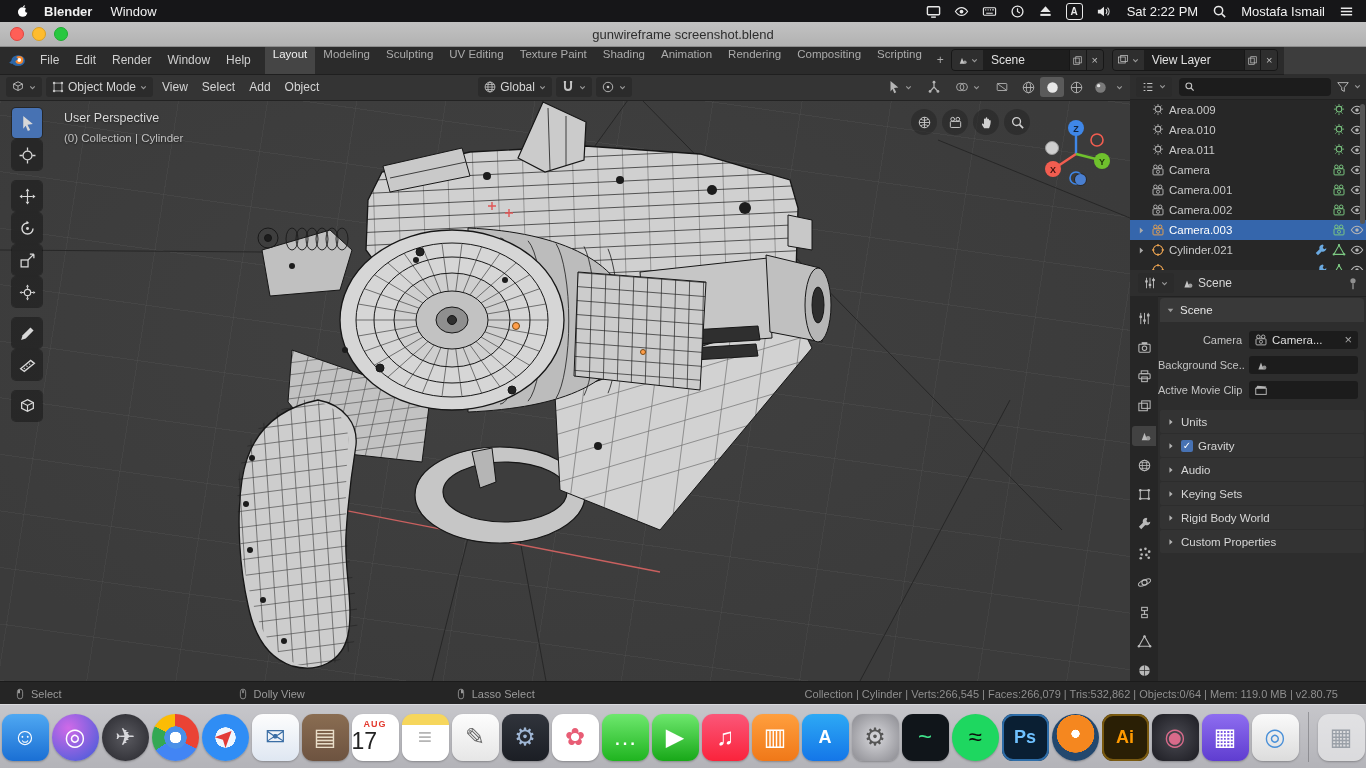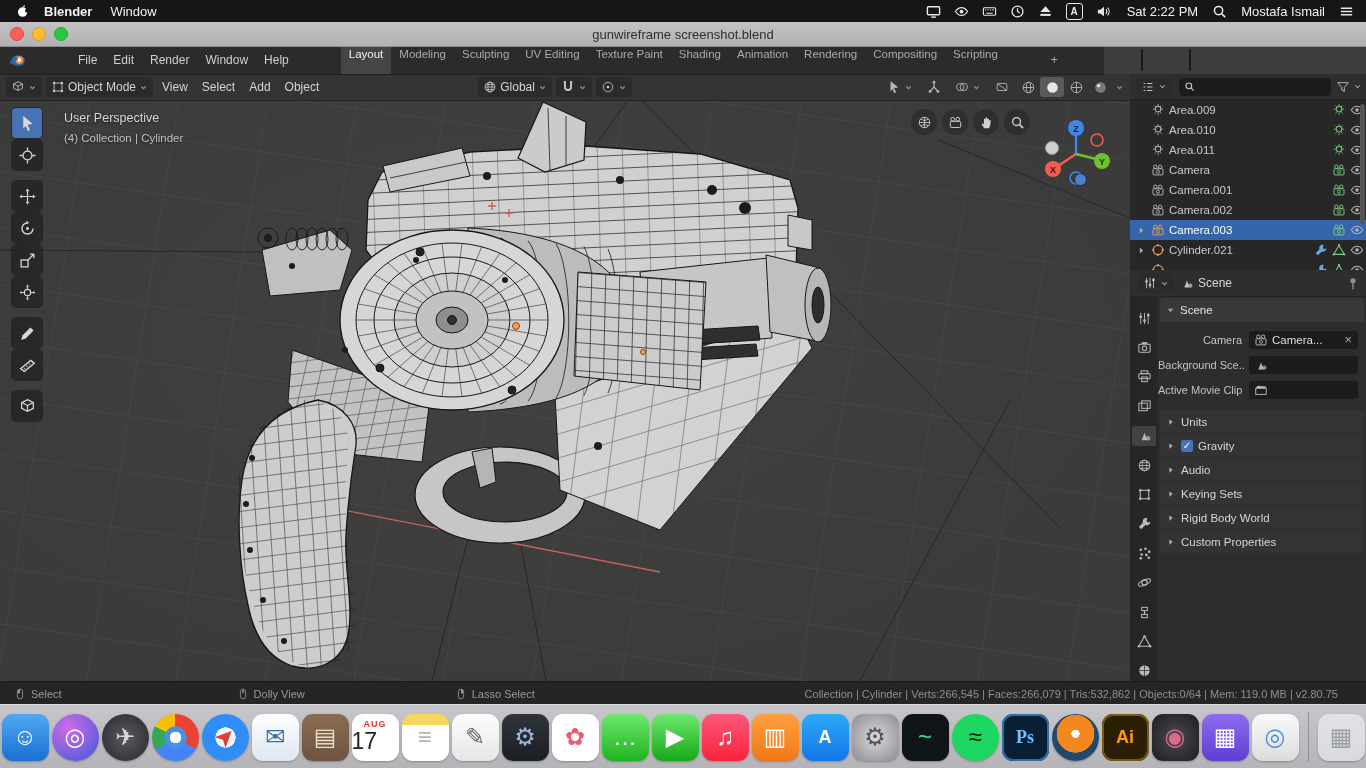--- a/index.html
+++ b/index.html
@@ -26,22 +26,22 @@
   .titlebar{position:absolute;top:22px;left:0;width:1366px;height:24px;
     background:linear-gradient(#c2c2c2,#b2b2b2);border-bottom:1px solid #8d8d8d;z-index:39;
     display:flex;align-items:center;justify-content:center;font-size:13px;color:#2e2e2e;}
   .tl{position:absolute;left:0;top:0;height:100%;display:flex;align-items:center;gap:8px;padding-left:10px;}
   .light{width:12px;height:12px;border-radius:50%;}
   .light.red{background:#ff5f57;border:1px solid #e0443e;}
   .light.yellow{background:#febc2e;border:1px solid #d89e24;}
   .light.green{background:#28c840;border:1px solid #1eae31;}
 
   
-  .topbar{position:absolute;top:46px;left:0;width:1104px;height:28px;background:#2b2b2b;
-    border-bottom:1px solid #1f1f1f;display:flex;align-items:center;font-size:12px;color:#cfcfcf;z-index:38;gap:38px;}
+  .topbar{position:absolute;top:46px;left:0;width:1284px;height:28px;background:#2b2b2b;
+    border-bottom:1px solid #1f1f1f;display:flex;align-items:center;font-size:12px;color:#cfcfcf;z-index:38;}
   .b-logo{width:18px;height:18px;margin:0 6px 0 8px;}
   .tb-menu{padding:0 8px;line-height:28px;}
   .ws-wrap{display:flex;align-items:flex-end;height:28px;margin-left:6px;}
   .ws-tab{padding:5px 8px 14px;font-size:11.5px;color:#ababab;border-radius:5px 5px 0 0;white-space:nowrap;}
   .ws-tab.active{background:#454545;color:#efefef;}
   .ws-add{padding:4px 7px;color:#ababab;}
   .tb-spacer{flex:1;}
   .sel-group{display:flex;align-items:center;height:20px;background:#1e1e1e;border-radius:4px;
     margin-right:8px;overflow:hidden;border:1px solid #171717;}
   .sel-btn{display:flex;align-items:center;gap:2px;background:#2e2e2e;height:100%;padding:0 4px;}
@@ -773,21 +773,21 @@
         <circle cx="643" cy="252" r="2.5" fill="#ff9e4a" stroke="#7a4a14"></circle>
         <g stroke="#e05656" stroke-width="1.4">
           <path d="M488 106h8M492 102v8"></path>
             <path d="M505 113h8M509 109v8"></path>
         </g>
       </g>
     </svg>
 
     <div class="vp-text">
       <div>User Perspective</div>
-      <div class="l2">(4) Collection | Cylinder</div>
+      <div class="l2">(0) Collection | Cylinder</div>
     </div>
 
     <div class="vp-tools" id="vp-tools">
         <div class="tool-btn active">
           <span class="icn">
             <svg viewBox="0 0 16 16" aria-hidden="true">
               <path d="M4 1l9 7.5-5 .7L10.5 14l-2.2 1-2-4.8L4 13z" fill="currentColor"></path>
             </svg>
           </span>
         </div>
@@ -1507,21 +1507,21 @@
       <div class="dock-icon" style="background: radial-gradient(rgb(216, 216, 220), rgb(138, 138, 144));">
         <span class="dock-glyph" style="color: rgb(85, 85, 85);">⚙</span>
       </div>
       <div class="dock-icon" style="background: rgb(16, 21, 26);">
         <span class="dock-glyph" style="color: rgb(63, 224, 138);">~</span>
       </div>
       <div class="dock-icon round" style="background: rgb(30, 215, 96);">
         <span class="dock-glyph" style="color: rgb(12, 12, 12);">≈</span>
       </div>
       <div class="dock-icon" style="background: rgb(10, 31, 51); box-shadow: rgb(46, 109, 168) 0px 0px 0px 2px inset;">
-        <span class="dock-badge" style="color: rgb(111, 193, 255); font-family: Liberation Serif, serif;">Ps</span>
+        <span class="dock-badge" style="color: rgb(111, 193, 255);">Ps</span>
       </div>
       <div class="dock-icon round" style="background: radial-gradient(circle at 50% 42%, rgb(255, 255, 255) 0px, rgb(255, 255, 255) 11%, rgb(245, 135, 31) 12%, rgb(245, 135, 31) 52%, rgb(35, 72, 110) 53%);"></div>
       <div class="dock-icon" style="background: rgb(42, 31, 5); box-shadow: rgb(122, 90, 16) 0px 0px 0px 2px inset;">
         <span class="dock-badge" style="color: rgb(255, 154, 0);">Ai</span>
       </div>
       <div class="dock-icon" style="background: radial-gradient(rgb(74, 74, 82), rgb(28, 28, 34));">
         <span class="dock-glyph" style="color: rgb(216, 106, 138);">◉</span>
       </div>
       <div class="dock-icon" style="background: linear-gradient(rgb(142, 109, 240), rgb(95, 61, 208));">
         <span class="dock-glyph" style="color: rgb(255, 255, 255);">▦</span>

